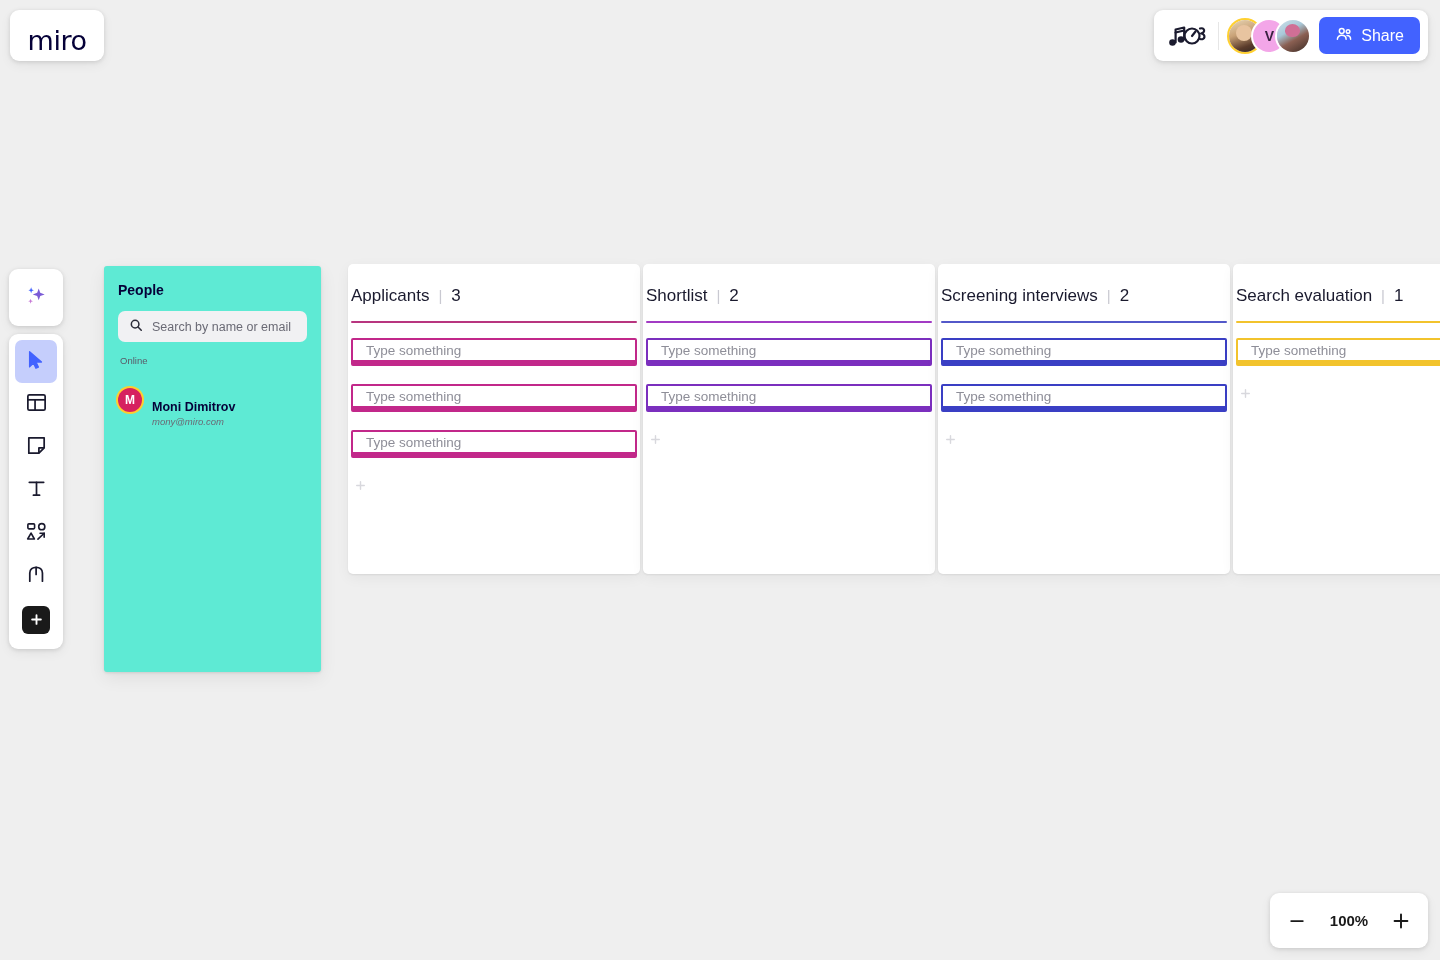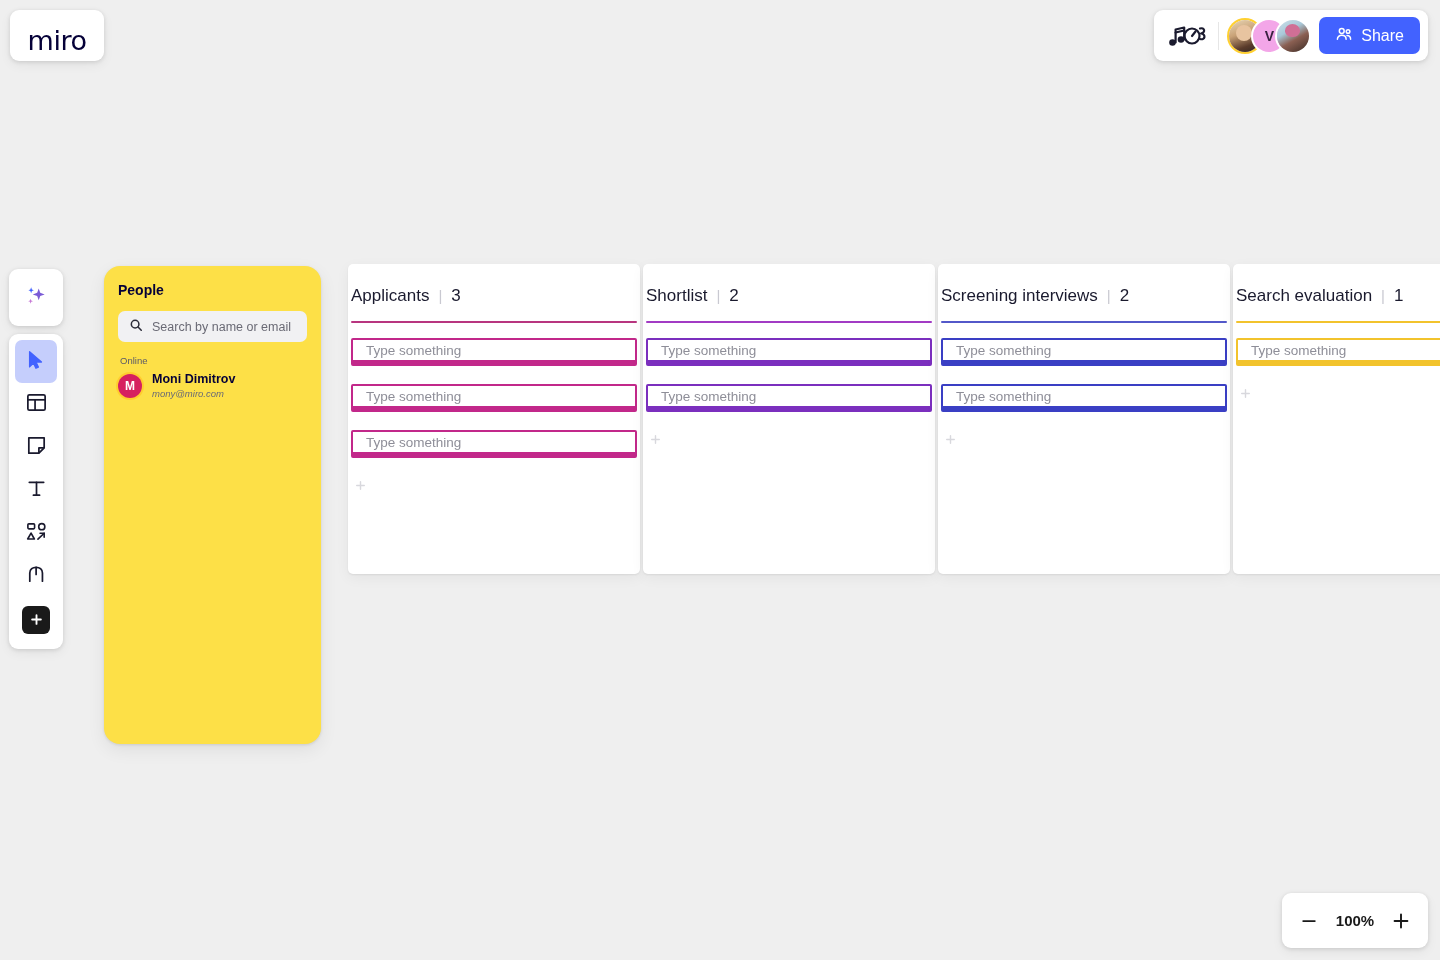--- a/index.html
+++ b/index.html
@@ -122,23 +122,23 @@
     background: #1a1a1a;
     border-radius: 6px;
     display: flex; align-items: center; justify-content: center;
     color: #fff;
   }
 
   
   .people-panel {
     position: absolute;
     left: 104px; top: 266px;
-    width: 217px; height: 478px;
-    background: #fde047;
-    border-radius: 16px;
+    width: 217px; height: 406px;
+    background: #5eead4;
+    border-radius: 3px;
     box-shadow: 0 1px 3px rgba(0,0,0,.10), 0 6px 18px rgba(0,0,0,.07);
     padding: 16px 14px;
   }
   .people-title {
     font-size: 14px; font-weight: 700; color: #050038;
     margin-bottom: 13px;
   }
   .people-search {
     display: flex; align-items: center; gap: 9px;
     background: #f1f1f3;
@@ -160,21 +160,21 @@
   }
   .person-row { display: flex; align-items: center; gap: 10px; }
   .person-avatar {
     width: 24px; height: 24px; border-radius: 50%;
     background: #d6205f;
     color: #fff; font-size: 12px; font-weight: 700;
     display: flex; align-items: center; justify-content: center;
     box-shadow: 0 0 0 2px #ffcd2f;
     flex: 0 0 auto;
   }
-  .person-name { font-size: 12.5px; font-weight: 700; color: #050038; line-height: 1.25; }
+  .person-name { font-size: 12.5px; font-weight: 700; color: #050038; line-height: 1.25; margin-top: 28px; }
   .person-email { font-size: 9.5px; color: #6a6a75; line-height: 1.3; font-style: italic; }
 
   
   .board {
     position: absolute;
     left: 348px; top: 264px;
     display: flex;
     gap: 3px;
   }
   .column {
@@ -218,21 +218,21 @@
   
   .zoom-card {
     position: absolute;
     right: 12px; bottom: 12px;
     height: 55px;
     background: #fff;
     border-radius: 9px;
     box-shadow: 0 1px 4px rgba(0,0,0,.12), 0 4px 12px rgba(0,0,0,.06);
     display: flex; align-items: center;
     padding: 0 14px;
-    gap: 12px;
+    gap: 18px;
   }
   .zoom-btn {
     width: 26px; height: 26px;
     display: flex; align-items: center; justify-content: center;
     cursor: pointer; color: #1a1a1a;
   }
   .zoom-level {
     font-size: 15px; font-weight: 700; color: #1a1a1a;
     min-width: 42px; text-align: center;
   }

